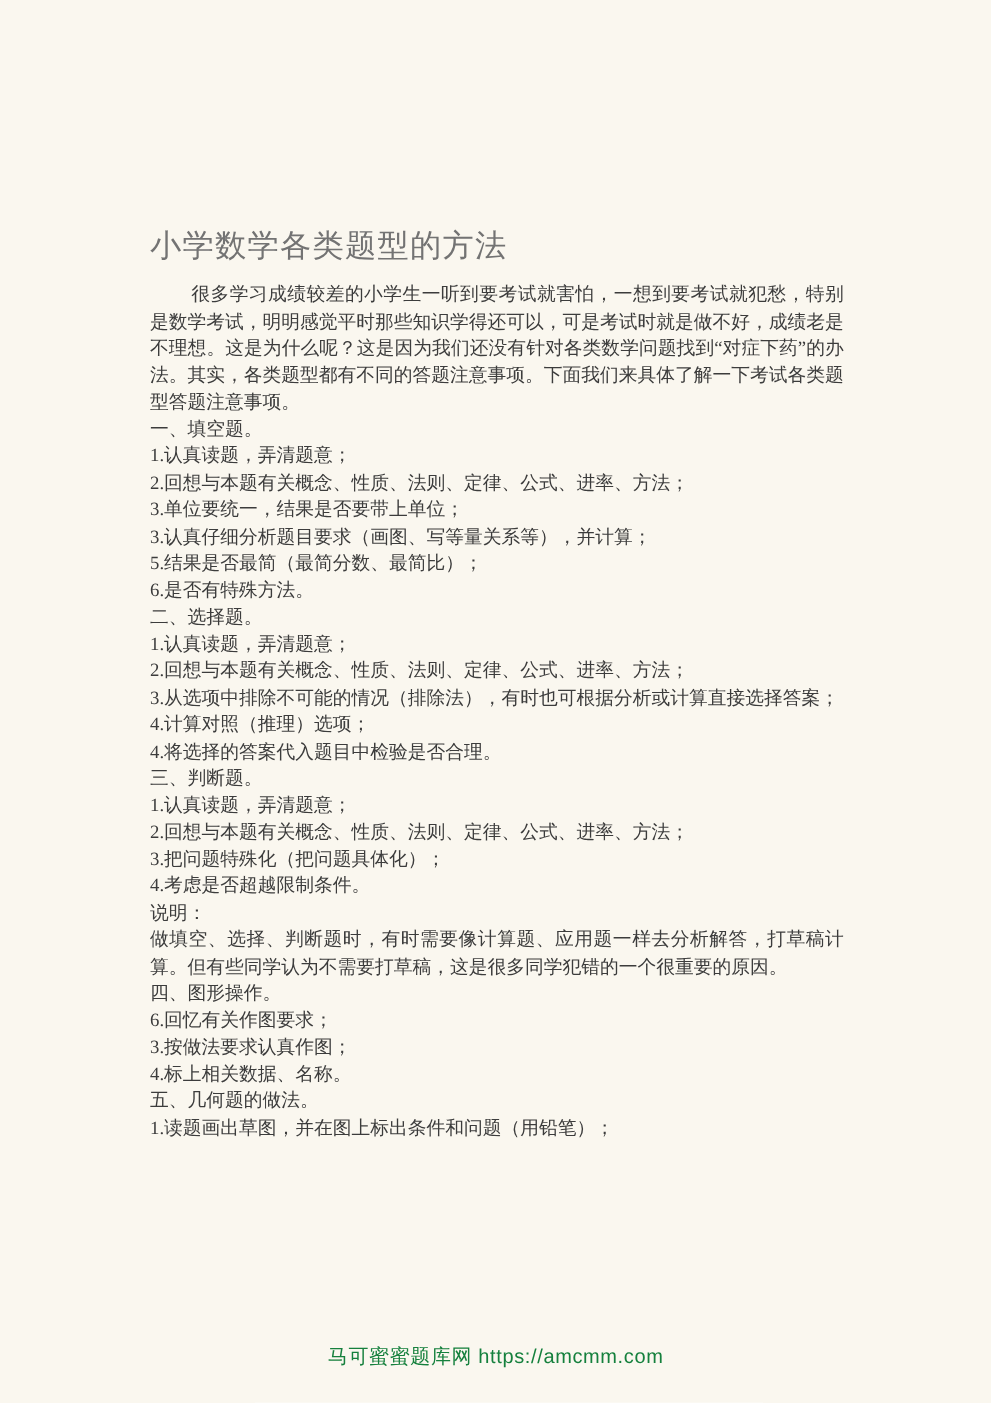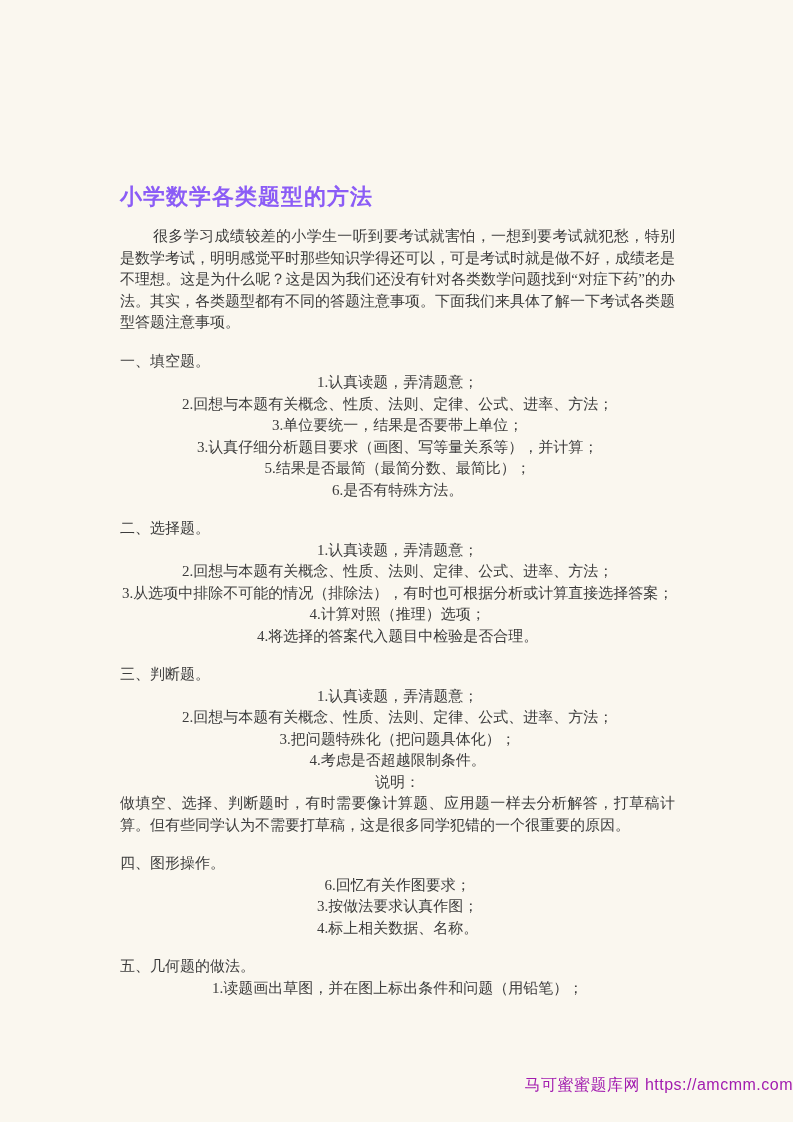--- a/index.html
+++ b/index.html
@@ -15,66 +15,64 @@
     font-family: "Liberation Serif", "DejaVu Serif", serif;
   }
   .content {
     position: absolute;
     left: 120px;
     top: 183px;
     width: 555px;
   }
   .doc-title {
     font-family: "Liberation Sans", "DejaVu Sans", sans-serif;
-    font-size: 22px;
-    font-weight: bold;
-    color: #8b5cf6;
+    font-size: 25px;
+    font-weight: normal;
+    color: #737373;
     line-height: 28px;
     margin: 0 0 15px 0;
     letter-spacing: 1px;
   }
   .intro {
     font-size: 15px;
     line-height: 21.5px;
     color: #3c3c3c;
     text-indent: 2.2em;
     text-align: justify;
     margin: 0;
   }
   .section {
-    margin-top: 17px;
   }
   .section-heading {
     font-size: 15px;
     line-height: 21.5px;
     color: #3c3c3c;
     font-weight: normal;
     margin: 0;
   }
   .line {
     font-size: 15px;
     line-height: 21.5px;
     color: #3c3c3c;
-    text-align: center;
   }
   .note {
     font-size: 15px;
     line-height: 21.5px;
     color: #3c3c3c;
     text-align: justify;
   }
   .footer {
     position: absolute;
     left: 0;
     right: 0;
     bottom: 26px;
-    text-align: right;
+    text-align: center;
     font-family: "Liberation Sans", "DejaVu Sans", sans-serif;
     font-size: 16px;
-    color: #a21caf;
+    color: #15803d;
     letter-spacing: 0.5px;
   }
 </style>
 </head>
 <body>
 
 <div class="page">
   <div class="content">
     <h1 class="doc-title">小学数学各类题型的方法</h1>
     <p class="intro">很多学习成绩较差的小学生一听到要考试就害怕，一想到要考试就犯愁，特别是数学考试，明明感觉平时那些知识学得还可以，可是考试时就是做不好，成绩老是不理想。这是为什么呢？这是因为我们还没有针对各类数学问题找到“对症下药”的办法。其实，各类题型都有不同的答题注意事项。下面我们来具体了解一下考试各类题型答题注意事项。</p>

